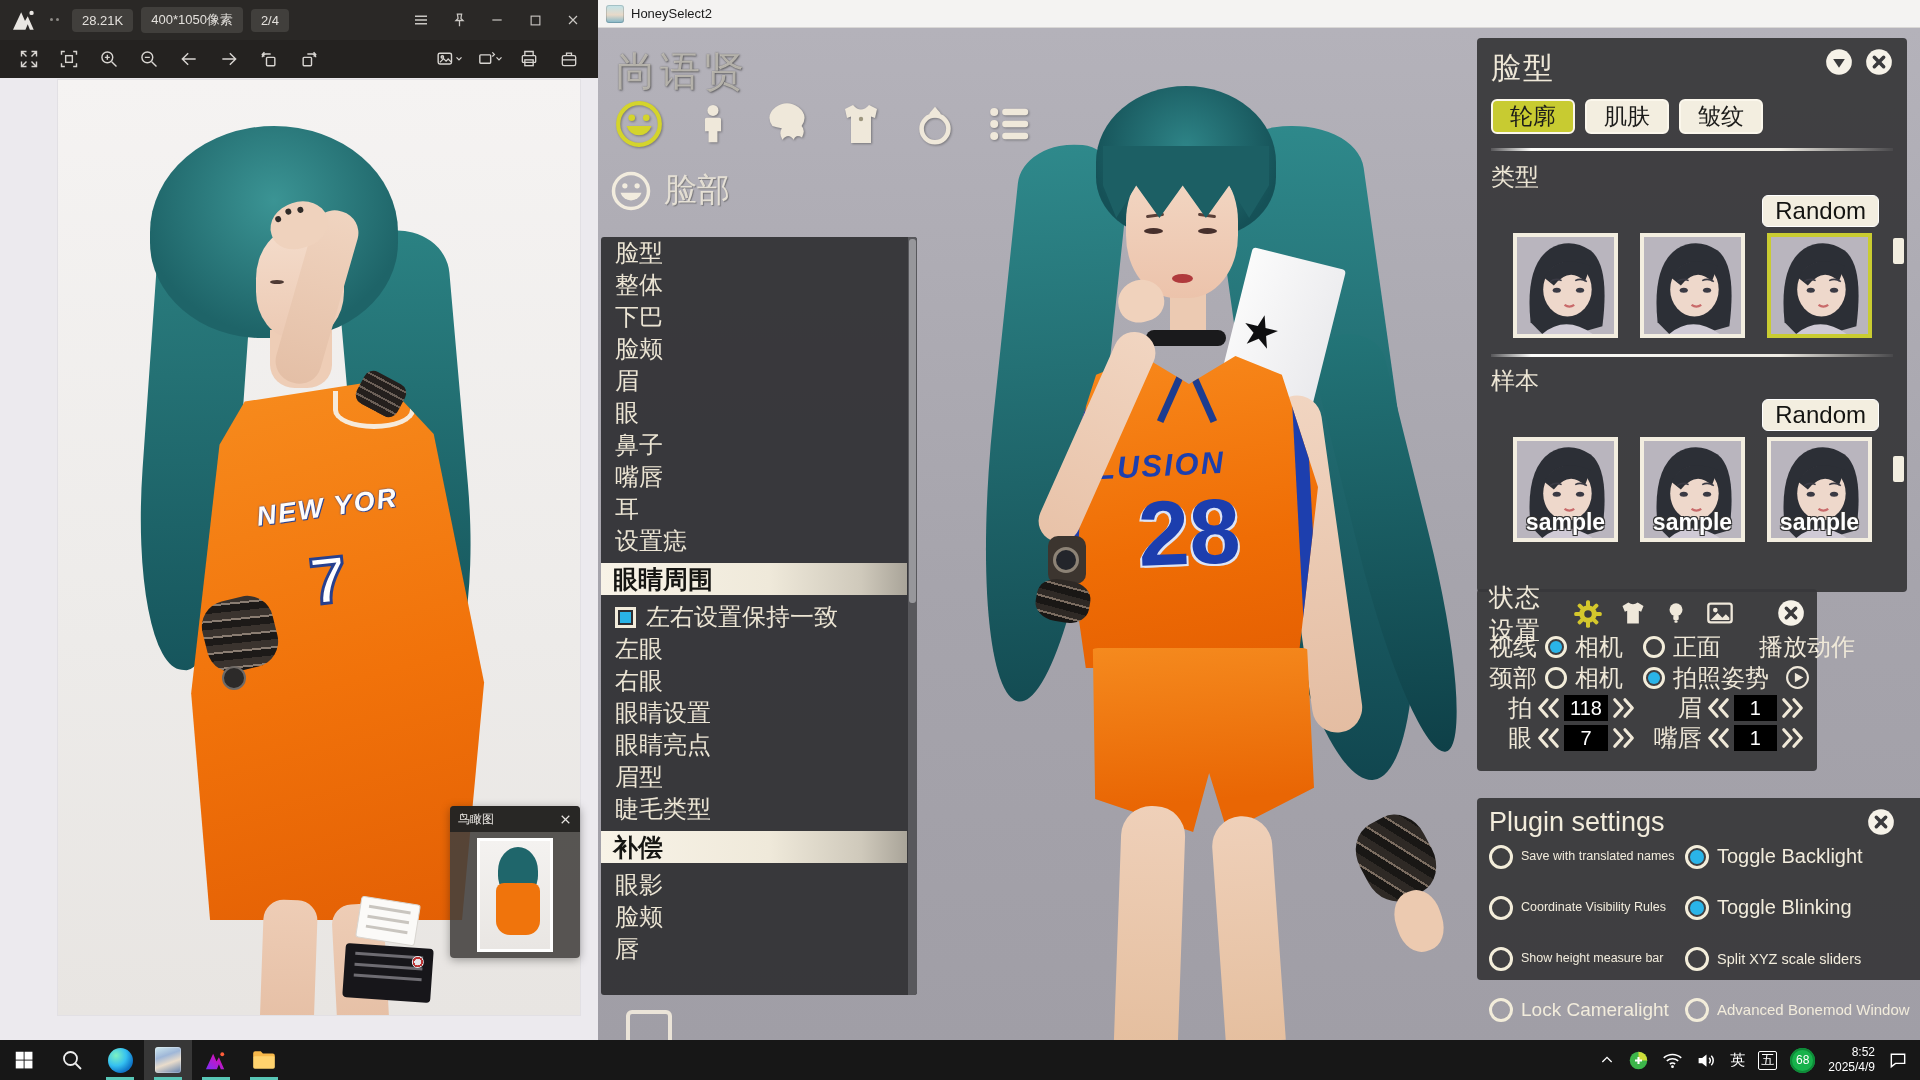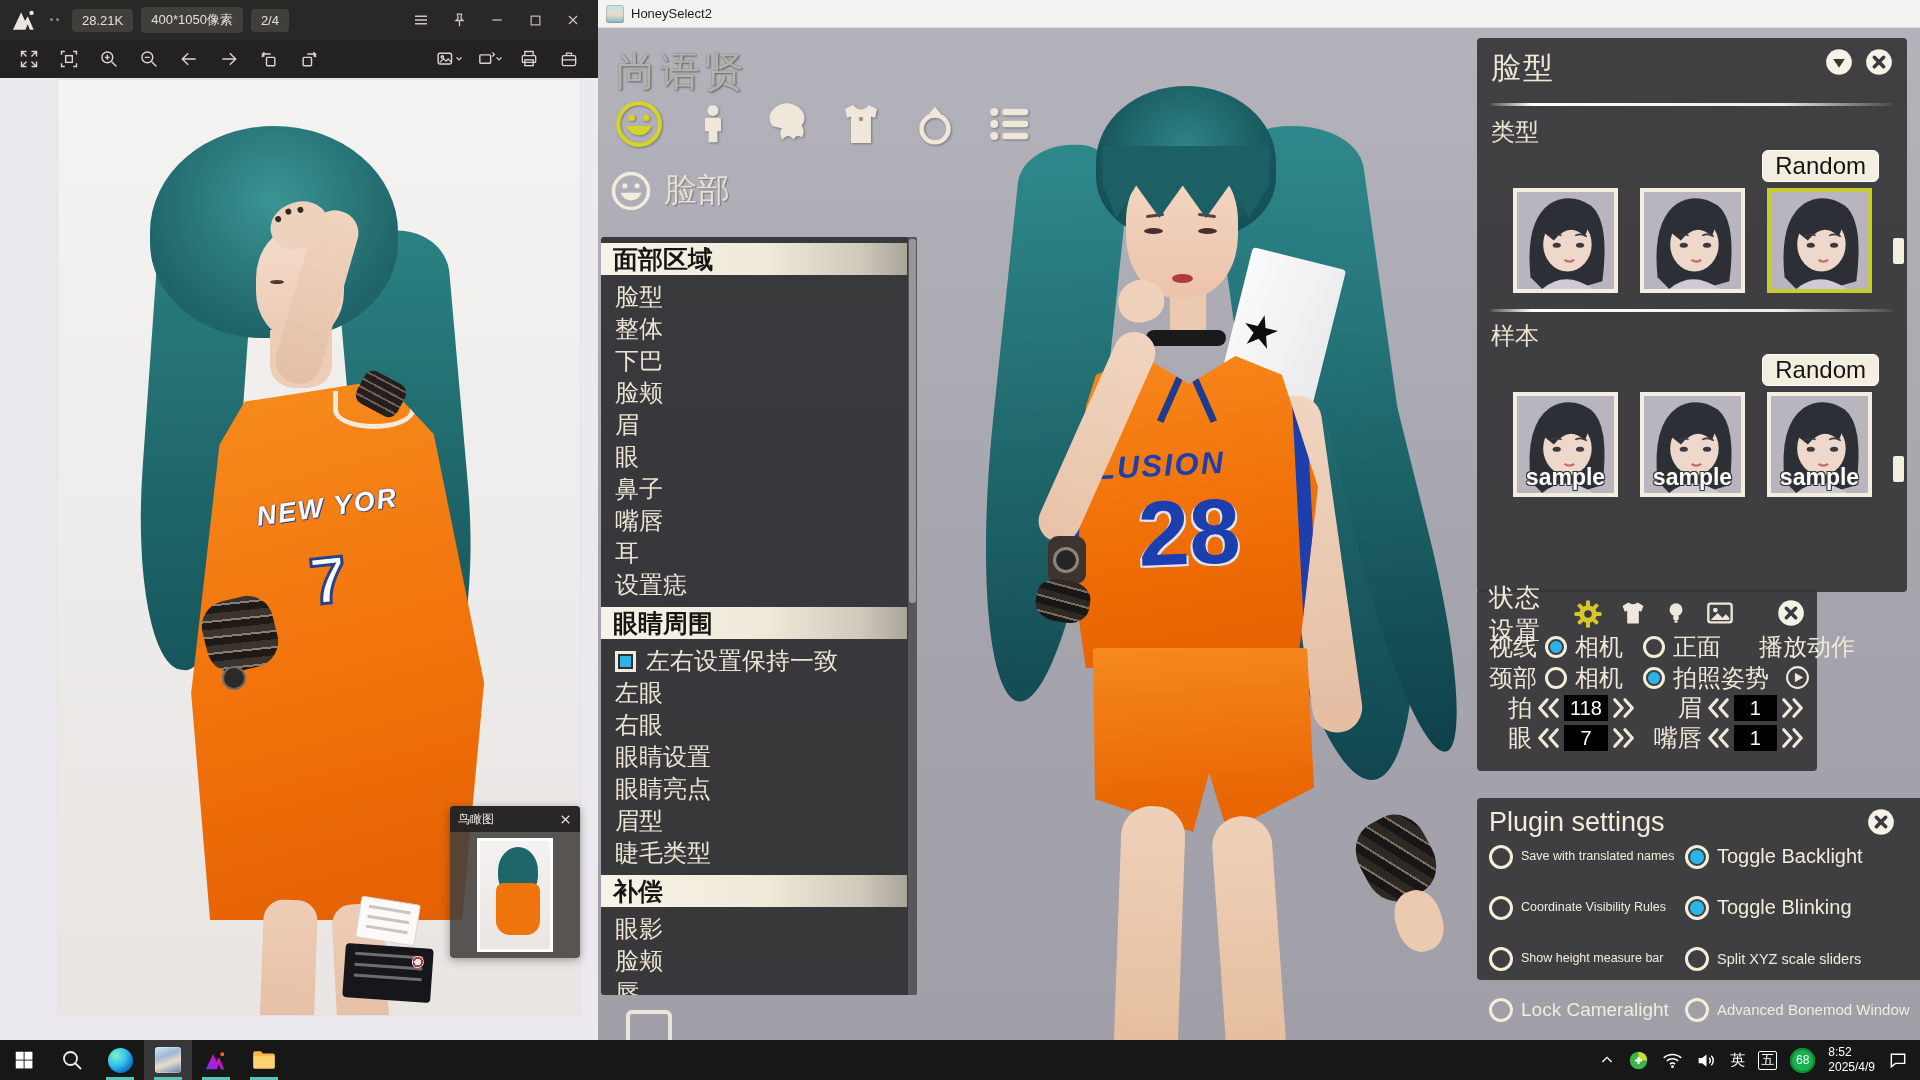--- a/index.html
+++ b/index.html
@@ -231,21 +231,21 @@
     background:linear-gradient(160deg,#cfe9ee 0%,#9fb7d8 35%,#e9dccb 60%,#5e7fae 100%);
     box-shadow:inset 0 0 0 1px rgba(255,255,255,.25);}
   .edge-icon{width:25px;height:25px;border-radius:50%;
     background:radial-gradient(circle at 32% 30%,#7df2c0 0%,#35c1f1 42%,#1077c9 72%,#0a5a9c 100%);}
   .tb-tray{margin-left:auto;display:flex;align-items:center;gap:13px;padding:0 12px;}
   .tray-txt{color:#fff;font-size:15px;}
   .tray-box{color:#fff;font-size:13px;border:1.5px solid #fff;width:19px;height:19px;
     display:flex;align-items:center;justify-content:center;border-radius:2px;}
   .badge68{width:25px;height:25px;border-radius:50%;background:#17b24b;color:#fff;font-size:12px;
     display:flex;align-items:center;justify-content:center;box-shadow:inset 0 0 0 2px #0e8a38;}
-  .clock{color:#fff;font-size:12px;line-height:15px;}
+  .clock{color:#fff;font-size:12px;line-height:15px;text-align:right;}
 </style>
 </head>
 <body>
 
 <svg width="0" height="0" style="position:absolute">
   <defs>
     <linearGradient id="ag1" x1="0" y1="1" x2="1" y2="0">
       <stop offset="0" stop-color="#7b2ff7"></stop>
         <stop offset="1" stop-color="#f107a3"></stop>
     </linearGradient>
@@ -542,21 +542,20 @@
       <svg width="42" height="42" viewBox="0 0 24 24">
         <circle cx="12" cy="12" r="10" fill="none" stroke="#f2ecde" stroke-width="2"></circle>
         <circle cx="8.5" cy="9" r="1.5" fill="#f2ecde"></circle>
           <circle cx="15.5" cy="9" r="1.5" fill="#f2ecde"></circle>
         <path d="M6 13a6.3 6.3 0 0 0 12 0z" fill="#f2ecde"></path>
       </svg>
       <span class="lbl">脸部</span>
     </div>
 
     <div class="menu-panel">
-      <div class="m-hdr">面部区域</div>
       <div class="m-item">脸型</div>
       <div class="m-item">整体</div>
       <div class="m-item">下巴</div>
       <div class="m-item">脸颊</div>
       <div class="m-item">眉</div>
       <div class="m-item">眼</div>
       <div class="m-item">鼻子</div>
       <div class="m-item">嘴唇</div>
       <div class="m-item">耳</div>
       <div class="m-item">设置痣</div>
@@ -592,20 +591,25 @@
             <circle cx="12" cy="12" r="11" fill="#f6f2e8"></circle>
             <path d="M7 9.5h10l-5 7.5z" fill="#3a3a3c"></path>
           </svg>
       </span>
       <span class="circle-btn" style="right:14px;top:10px;">
         <svg width="28" height="28" viewBox="0 0 24 24">
             <use href="#closeCircle"></use>
           </svg>
       </span>
 
+      <div class="fp-tabs">
+        <span class="fp-tab on">轮廓</span>
+        <span class="fp-tab">肌肤</span>
+        <span class="fp-tab">皱纹</span>
+      </div>
 
       <div class="divider fp-divider"></div>
 
       <div class="sec-label">类型</div>
       <div class="random-row">
         <span class="random-btn">Random</span>
       </div>
       <div class="thumb-row">
         <span class="thumb">
             <svg viewBox="0 0 100 100">

